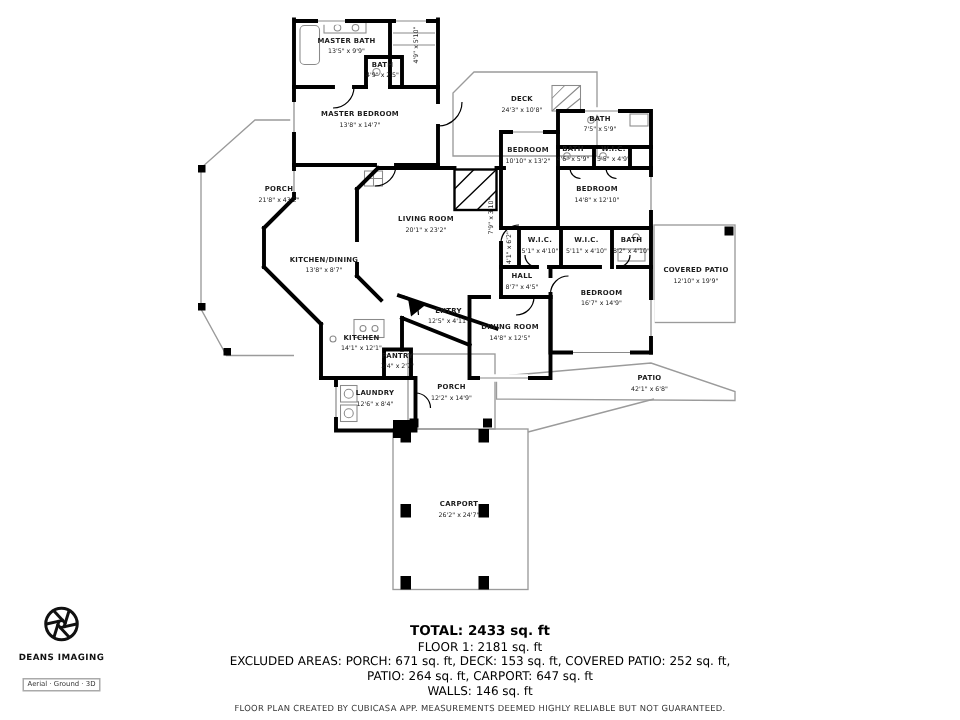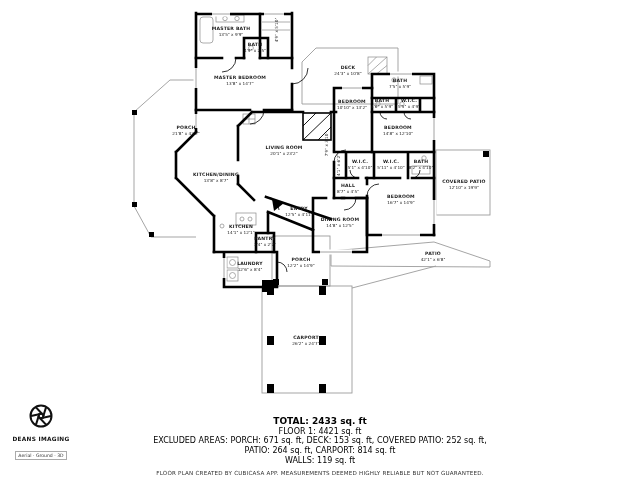--- a/index.html
+++ b/index.html
@@ -257,24 +257,24 @@
         <div class="rdims">42'1" x 6'8"</div>
       </div>
       <div class="room-label" style="left: 306px; top: 340px;">
         <div class="rname">CARPORT</div>
         <div class="rdims">26'2" x 24'7"</div>
       </div>
     </div>
 
   <div id="summary">
     <div class="total">TOTAL: 2433 sq. ft</div>
-    <div class="line">FLOOR 1: 4421 sq. ft</div>
+    <div class="line">FLOOR 1: 2181 sq. ft</div>
     <div class="line">EXCLUDED AREAS: PORCH: 671 sq. ft, DECK: 153 sq. ft, COVERED PATIO: 252 sq. ft,</div>
-    <div class="line">PATIO: 264 sq. ft, CARPORT: 814 sq. ft</div>
-    <div class="line">WALLS: 119 sq. ft</div>
+    <div class="line">PATIO: 264 sq. ft, CARPORT: 647 sq. ft</div>
+    <div class="line">WALLS: 146 sq. ft</div>
     <div class="disclaimer">FLOOR PLAN CREATED BY CUBICASA APP. MEASUREMENTS DEEMED HIGHLY RELIABLE BUT NOT GUARANTEED.</div>
   </div>
 
   <div id="branding">
     <svg width="58" height="28" viewBox="0 0 58 28">
       <g stroke="#111" stroke-width="2" fill="none">
         <circle cx="29" cy="14" r="10.5"></circle>
         <path d="M39,14 L27.5,16.6"></path>
           <path d="M34,22.66 L26,14"></path>
         <path d="M24,22.66 L27.5,11.4"></path>

